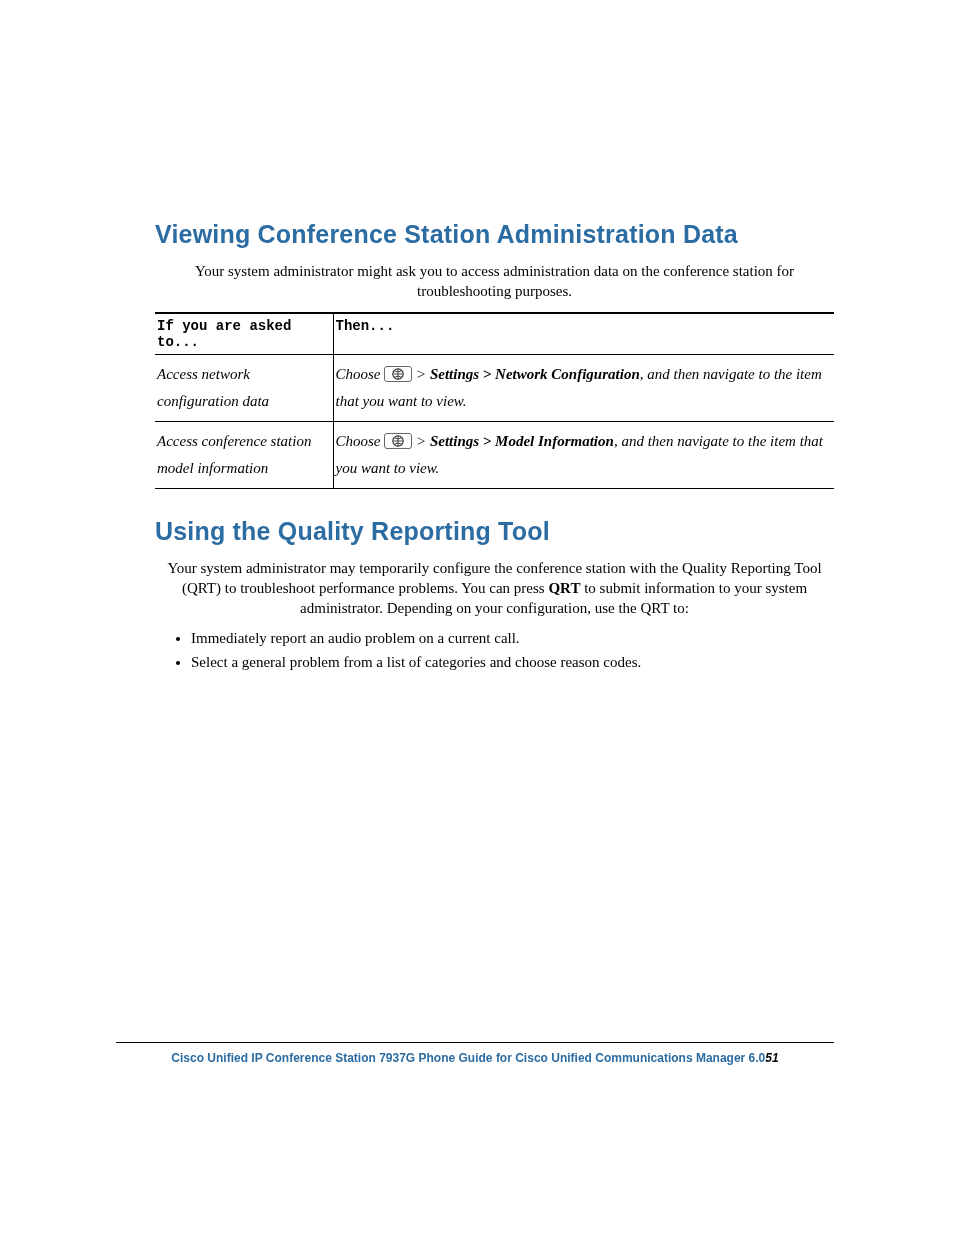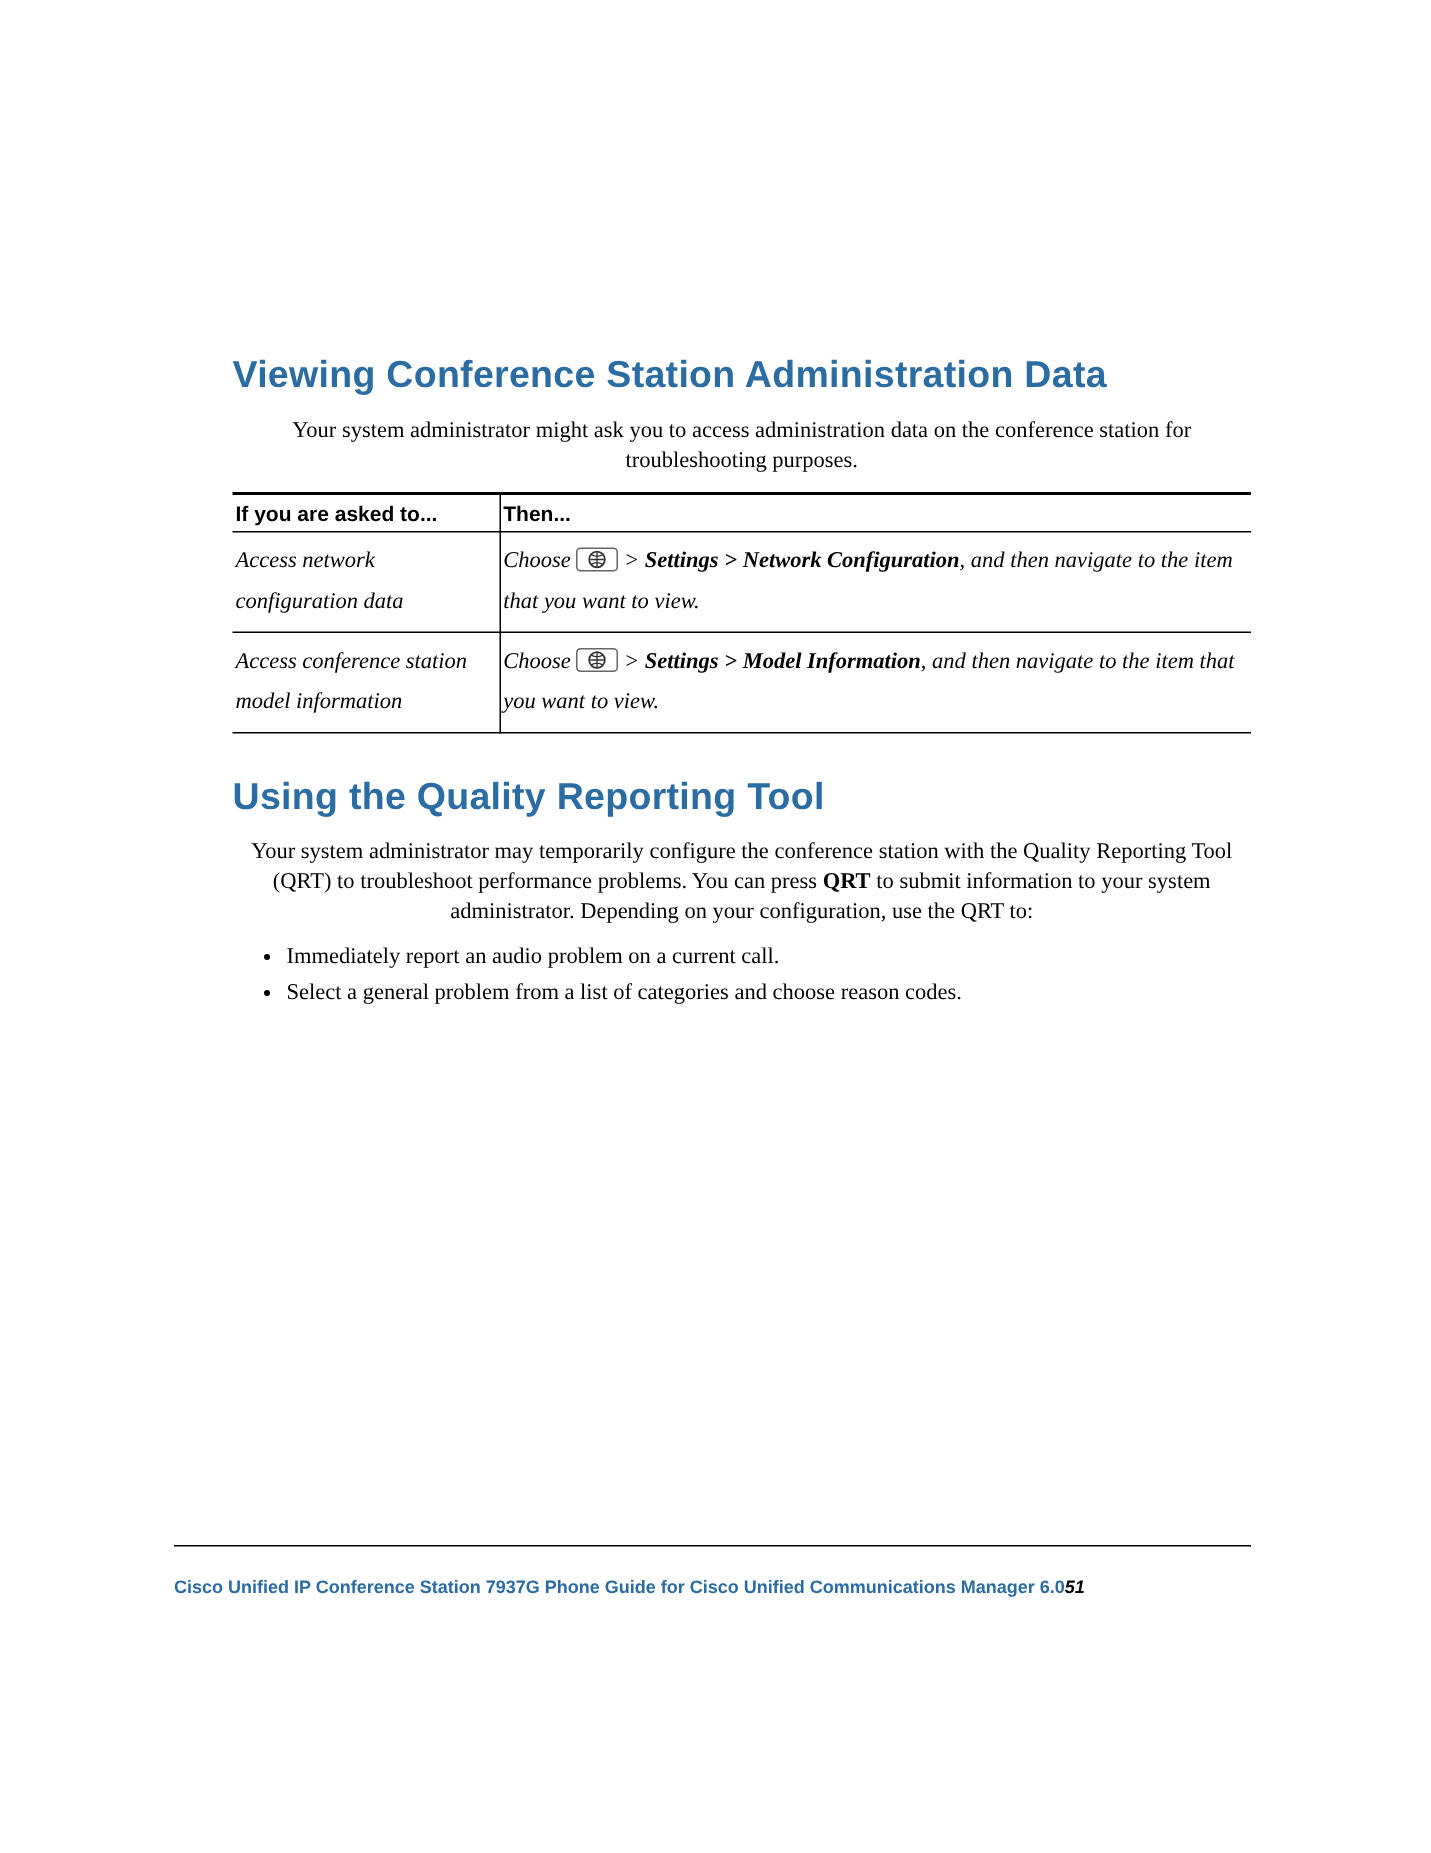--- a/index.html
+++ b/index.html
@@ -7,21 +7,20 @@
     padding: 0;
     background: #fff;
     width: 954px;
     height: 1235px;
     position: relative;
     font-family: Georgia, 'Times New Roman', serif;
     color: #000;
   }
   .page {
     padding: 220px 120px 0 155px;
-    margin-top: 16px;
   }
   h2.section-heading {
     font-family: Arial, Helvetica, sans-serif;
     font-weight: bold;
     color: #2b6ca3;
     font-size: 25px;
     margin: 0 0 12px 0;
     letter-spacing: 0.2px;
   }
   p.body-text {
@@ -30,21 +29,21 @@
     margin: 0 0 10px 0;
     text-align: center;
   }
   table.instr {
     border-collapse: collapse;
     width: 100%;
     margin-bottom: 28px;
     font-size: 15px;
   }
   table.instr th {
-    font-family: Liberation Sans, sans-serif;
+    font-family: Liberation Mono, monospace;
     font-weight: bold;
     text-align: left;
     font-size: 14px;
     border-top: 2px solid #000;
     border-bottom: 1px solid #000;
     padding: 4px 4px 4px 2px;
     vertical-align: top;
   }
   table.instr td {
     border-bottom: 1px solid #000;
@@ -74,23 +73,23 @@
     font-size: 15px;
     line-height: 1.45;
     margin-bottom: 2px;
   }
   .footer {
     position: absolute;
     bottom: 170px;
     left: 116px;
     right: 120px;
     border-top: 1px solid #000;
-    padding-top: 20px;
+    padding-top: 8px;
     display: flex;
-    justify-content: flex-start;
+    justify-content: center;
     font-family: Arial, Helvetica, sans-serif;
     font-weight: bold;
     font-size: 12px;
     color: #2b6ca3;
   }
   .footer .page-num { color: #000; font-style: italic; }
   .col-left-border { border-right: 1px solid #000; }
   .bold { font-weight: bold; }
 </style>
 </head>

